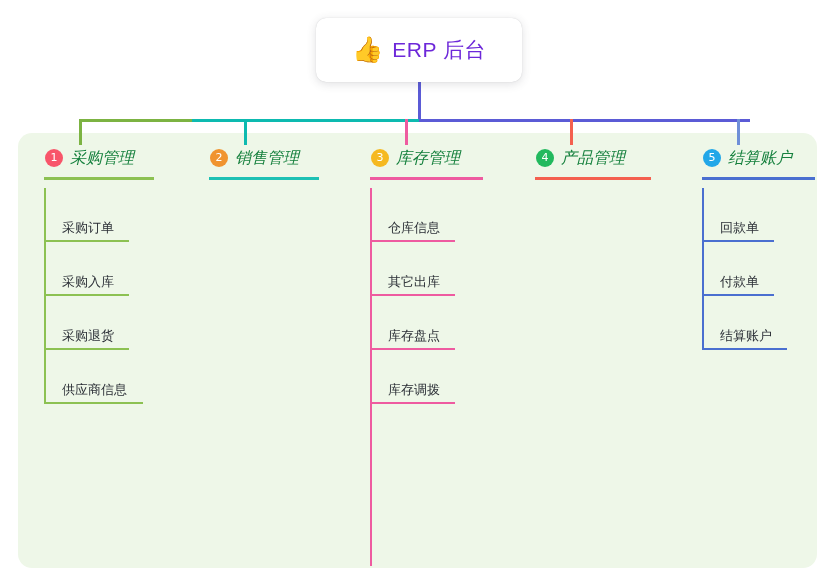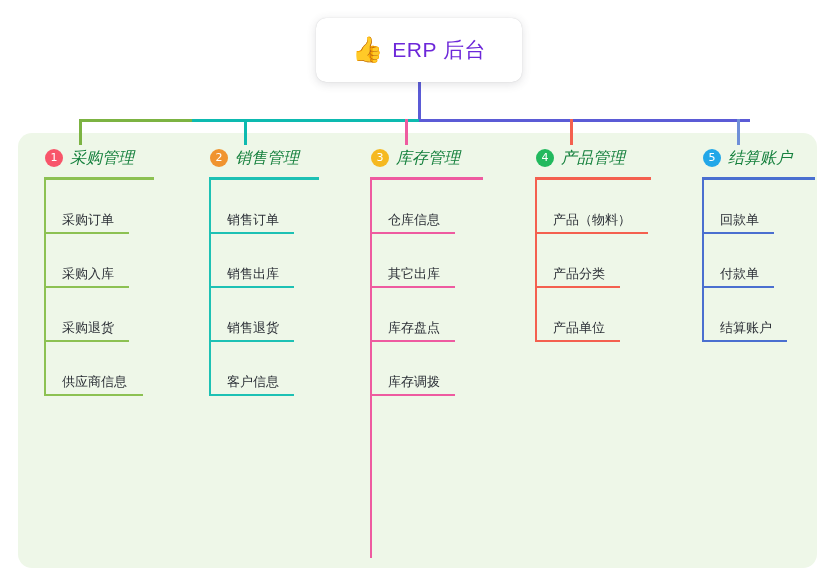--- a/index.html
+++ b/index.html
@@ -102,21 +102,21 @@
     white-space: nowrap;
     font-style: italic;
   }
   .col-rule {
     height: 3px;
     margin-top: 6px;
   }
 
   .sub-list {
     position: relative;
-    margin-top: 0;
+    margin-top: 8px;
   }
   .sub-spine {
     position: absolute;
     left: 8px;
     top: 0;
     width: 2px;
   }
   .sub-item {
     position: relative;
     height: 54px;
@@ -187,39 +187,20 @@
             <div class="sub-rule" style="width: 99px; background: rgb(140, 193, 82);"></div>
           </div>
         </div>
       </div>
       <div class="column" style="left: 201px; width: 148px;">
         <div class="col-header">
           <span class="badge" style="background: rgb(240, 148, 47);">2</span>
           <span class="col-title">销售管理</span>
         </div>
         <div class="col-rule" style="width: 110px; margin-left: 8px; background: rgb(29, 193, 180);"></div>
-        <div class="sub-list">
-          <div class="sub-spine" style="height: 216px; background: rgb(29, 193, 180);"></div>
-          <div class="sub-item">
-            <span class="sub-label">销售订单</span>
-            <div class="sub-rule" style="width: 85px; background: rgb(29, 193, 180);"></div>
-          </div>
-          <div class="sub-item">
-            <span class="sub-label">销售出库</span>
-            <div class="sub-rule" style="width: 85px; background: rgb(29, 193, 180);"></div>
-          </div>
-          <div class="sub-item">
-            <span class="sub-label">销售退货</span>
-            <div class="sub-rule" style="width: 85px; background: rgb(29, 193, 180);"></div>
-          </div>
-          <div class="sub-item">
-            <span class="sub-label">客户信息</span>
-            <div class="sub-rule" style="width: 85px; background: rgb(29, 193, 180);"></div>
-          </div>
-        </div>
       </div>
       <div class="column" style="left: 362px; width: 148px;">
         <div class="col-header">
           <span class="badge" style="background: rgb(245, 185, 33);">3</span>
           <span class="col-title">库存管理</span>
         </div>
         <div class="col-rule" style="width: 113px; margin-left: 8px; background: rgb(238, 91, 160);"></div>
         <div class="sub-list">
           <div class="sub-spine" style="height: 378px; background: rgb(238, 91, 160);"></div>
           <div class="sub-item">
@@ -239,35 +220,20 @@
             <div class="sub-rule" style="width: 85px; background: rgb(238, 91, 160);"></div>
           </div>
         </div>
       </div>
       <div class="column" style="left: 527px; width: 160px;">
         <div class="col-header">
           <span class="badge" style="background: rgb(34, 185, 94);">4</span>
           <span class="col-title">产品管理</span>
         </div>
         <div class="col-rule" style="width: 116px; margin-left: 8px; background: rgb(244, 96, 79);"></div>
-        <div class="sub-list">
-          <div class="sub-spine" style="height: 162px; background: rgb(244, 96, 79);"></div>
-          <div class="sub-item">
-            <span class="sub-label">产品（物料）</span>
-            <div class="sub-rule" style="width: 113px; background: rgb(244, 96, 79);"></div>
-          </div>
-          <div class="sub-item">
-            <span class="sub-label">产品分类</span>
-            <div class="sub-rule" style="width: 85px; background: rgb(244, 96, 79);"></div>
-          </div>
-          <div class="sub-item">
-            <span class="sub-label">产品单位</span>
-            <div class="sub-rule" style="width: 85px; background: rgb(244, 96, 79);"></div>
-          </div>
-        </div>
       </div>
       <div class="column" style="left: 694px; width: 148px;">
         <div class="col-header">
           <span class="badge" style="background: rgb(34, 167, 232);">5</span>
           <span class="col-title">结算账户</span>
         </div>
         <div class="col-rule" style="width: 113px; margin-left: 8px; background: rgb(74, 111, 208);"></div>
         <div class="sub-list">
           <div class="sub-spine" style="height: 162px; background: rgb(74, 111, 208);"></div>
           <div class="sub-item">

